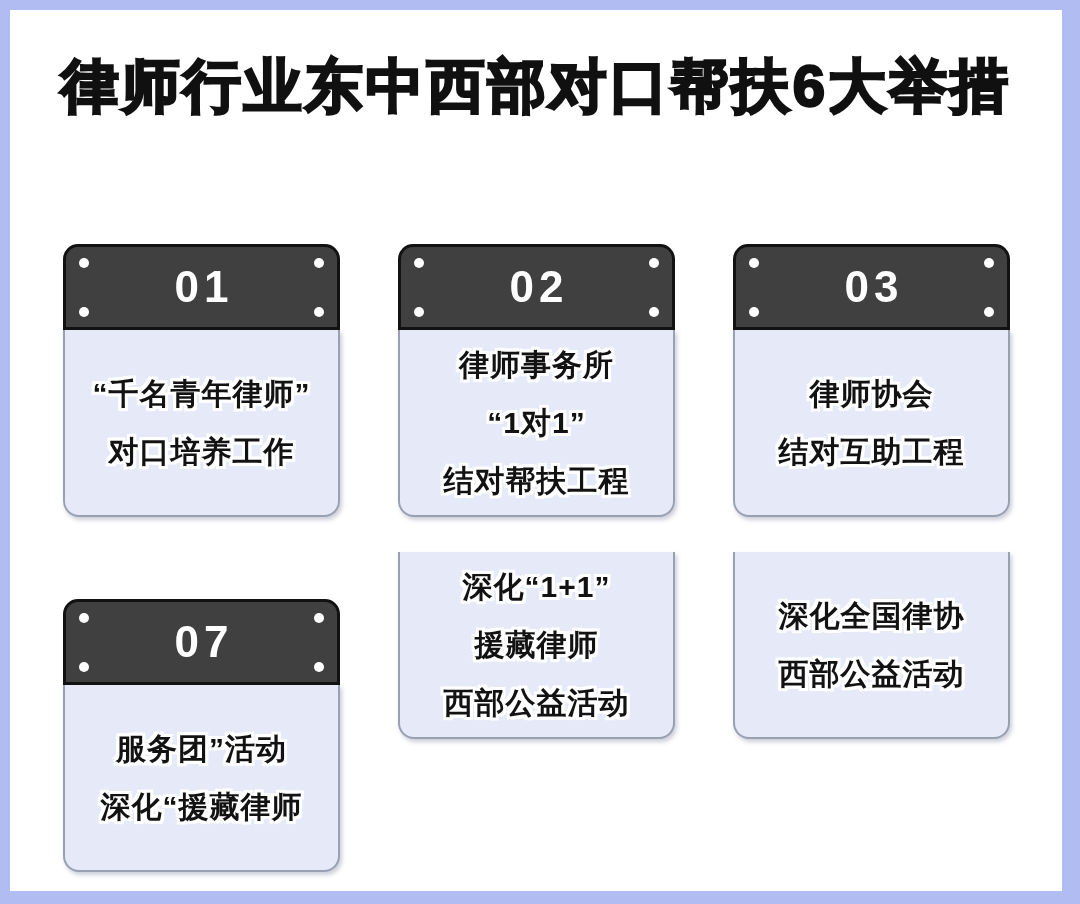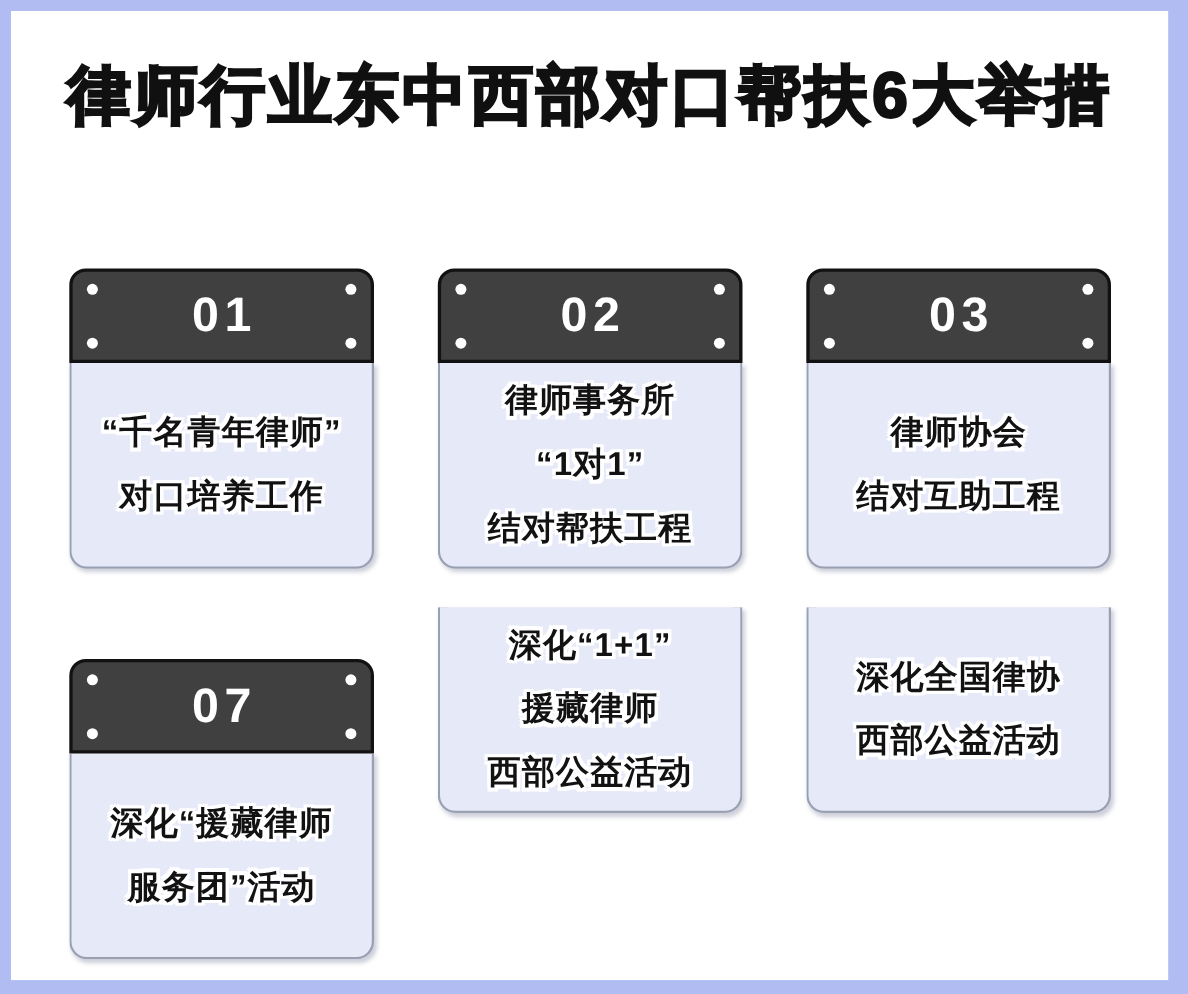--- a/index.html
+++ b/index.html
@@ -152,22 +152,22 @@
 
     <div class="card">
       <div class="card-head">
         <span class="dot tl"></span>
         <span class="dot tr"></span>
         <span class="dot bl"></span>
         <span class="dot br"></span>
         <span class="card-num">07</span>
       </div>
       <div class="card-body">
+        <span class="line">服务团”活动</span>
         <span class="line">深化“援藏律师</span>
-        <span class="line">服务团”活动</span>
       </div>
     </div>
 
     <div class="card">
       <div class="card-body">
         <span class="line">深化“1+1”</span>
         <span class="line">援藏律师</span>
         <span class="line">西部公益活动</span>
       </div>
     </div>

